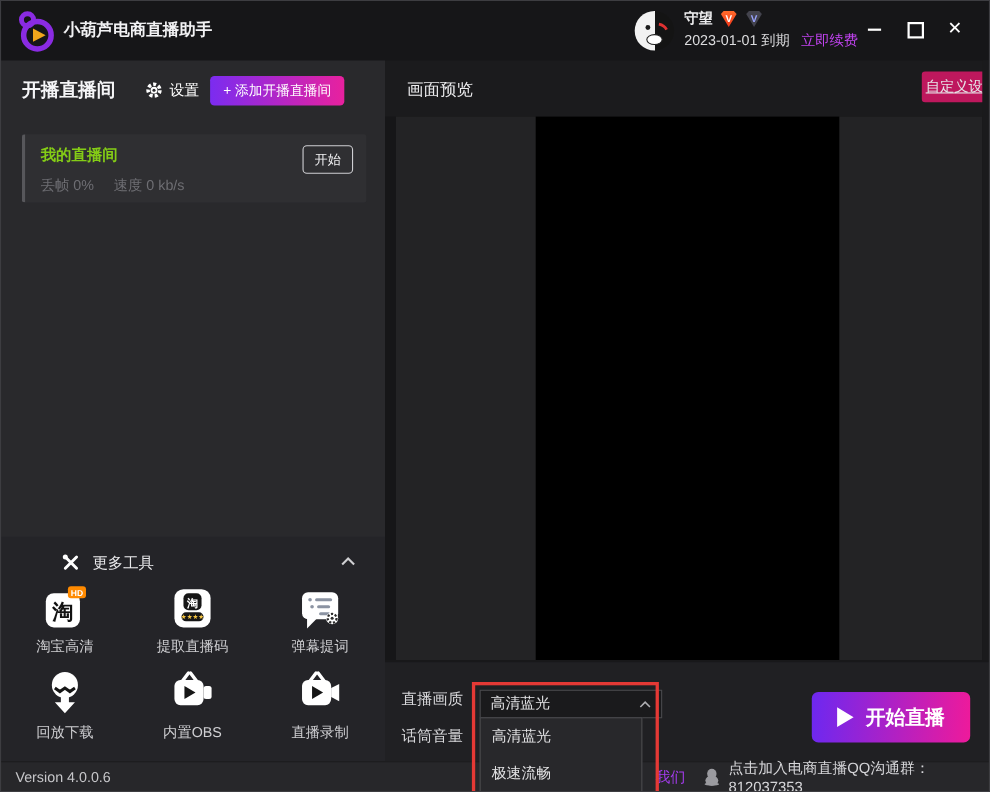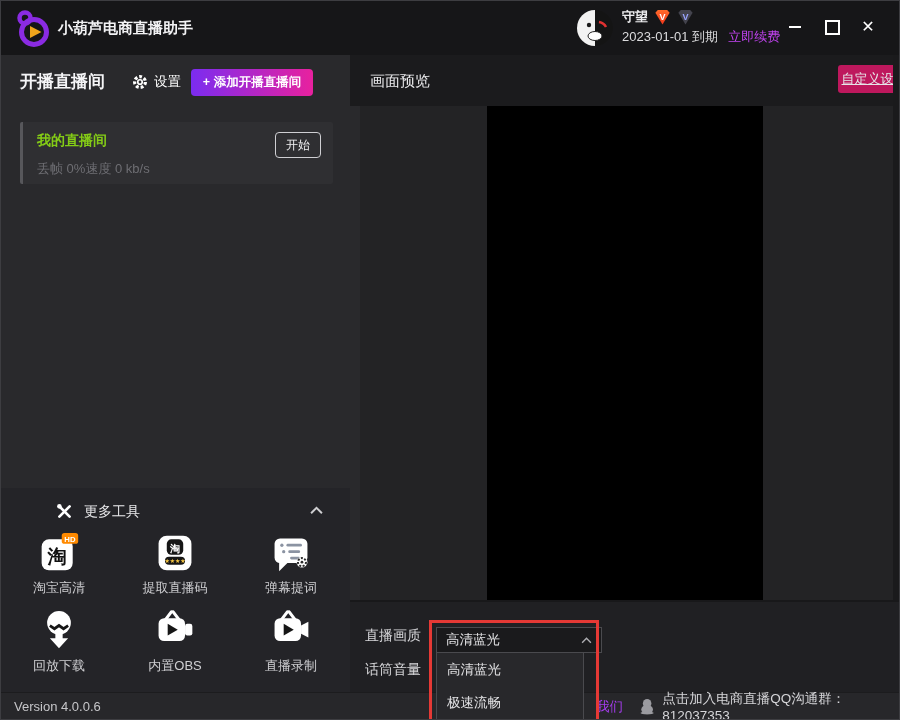--- a/index.html
+++ b/index.html
@@ -19,28 +19,28 @@
   .vbadge.orange{background:linear-gradient(180deg,#ff6a2b,#f03419);}
   .vbadge.gray{background:#43434d;color:#9aa4ff;}
   .user-line2{display:flex;align-items:center;gap:10px;height:20px;font-size:13px;color:#dcdcde;}
   .renew{color:#c143f0;cursor:pointer;}
   .winbtn{top:17px;width:20px;height:20px;display:flex;align-items:center;justify-content:center;cursor:pointer;}
   .min-bar{width:12px;height:2px;background:#fff;}
   .max-box{width:11px;height:11px;border:2px solid #fff;}
   .close-x{color:#fff;font-size:16px;line-height:1;}
 
   
-  #sidebar{left:0;top:55px;width:350px;height:637px;background:#29292c;padding-left:47px;}
+  #sidebar{left:0;top:55px;width:350px;height:637px;background:#29292c;}
   .sb-heading{left:20px;top:15px;font-size:17px;font-weight:bold;color:#f5f5f7;}
   .settings-btn{left:132px;top:18px;display:flex;align-items:center;gap:6px;color:#fff;font-size:13.5px;cursor:pointer;}
-  .add-btn{left:191px;top:14px;width:122px;height:27px;border-radius:4px;display:flex;align-items:center;justify-content:center;color:#fff;font-size:12.5px;font-weight:bold;cursor:pointer;}
+  .add-btn{left:191px;top:14px;width:122px;height:27px;border-radius:4px;display:flex;align-items:center;justify-content:center;color:#fff;font-size:12.5px;font-weight:normal;cursor:pointer;}
   .room-card{left:20px;top:67px;width:310px;height:62px;background:#2f2f32;border-left:3px solid #57575b;border-radius:2px;}
   .room-name{left:14px;top:10px;font-size:14px;font-weight:bold;color:#84cc16;}
   .room-start{right:12px;top:10px;width:44px;height:24px;border:1px solid #cfcfd3;border-radius:4px;display:flex;align-items:center;justify-content:center;font-size:12px;color:#f0f0f2;cursor:pointer;}
-  .room-stats{left:14px;top:38px;font-size:13px;color:#6e6e73;display:flex;}
+  .room-stats{left:14px;top:38px;font-size:13px;color:#6e6e73;display:flex;gap:18px;}
 
   .tools-section{left:0;top:433px;width:350px;height:204px;background:#242428;}
   .mt-header{left:55px;top:14px;display:flex;align-items:center;gap:10px;}
   .mt-label{font-size:14px;color:#e8e8ea;}
   .mt-chevron{left:310px;top:18px;cursor:pointer;}
   .tool{width:92px;display:flex;flex-direction:column;align-items:center;gap:5px;cursor:pointer;}
   .tool .ticon{width:42px;height:42px;}
   .tool .tlabel{font-size:13px;color:#cfcfd2;white-space:nowrap;}
 
   
@@ -229,20 +229,24 @@
   <div class="abs ctl-label" style="top:25px;">直播画质</div>
   <div class="abs ctl-label" style="top:59px;">话筒音量</div>
 
   <div class="abs quality-select">
     <span class="val">高清蓝光</span>
     <svg width="11" height="7" viewBox="0 0 12 8">
       <path d="M1 6.5 L6 1.5 L11 6.5" stroke="#aeaeb2" stroke-width="1.6" fill="none"></path>
     </svg>
   </div>
 
+  <div class="abs start-stream" style="background:linear-gradient(92deg,#6d28f0 0%,#ee1a9b 100%);">
+    <span class="play-tri"></span>
+    <span class="txt">开始直播</span>
+  </div>
 </div>
 
 <div class="abs dropdown-panel">
   <div class="dd-option">高清蓝光</div>
   <div class="dd-option">极速流畅</div>
 </div>
 
 <div id="statusbar" class="abs">
   <div class="abs version">Version 4.0.0.6</div>
   <div class="abs partial-link">我们</div>

